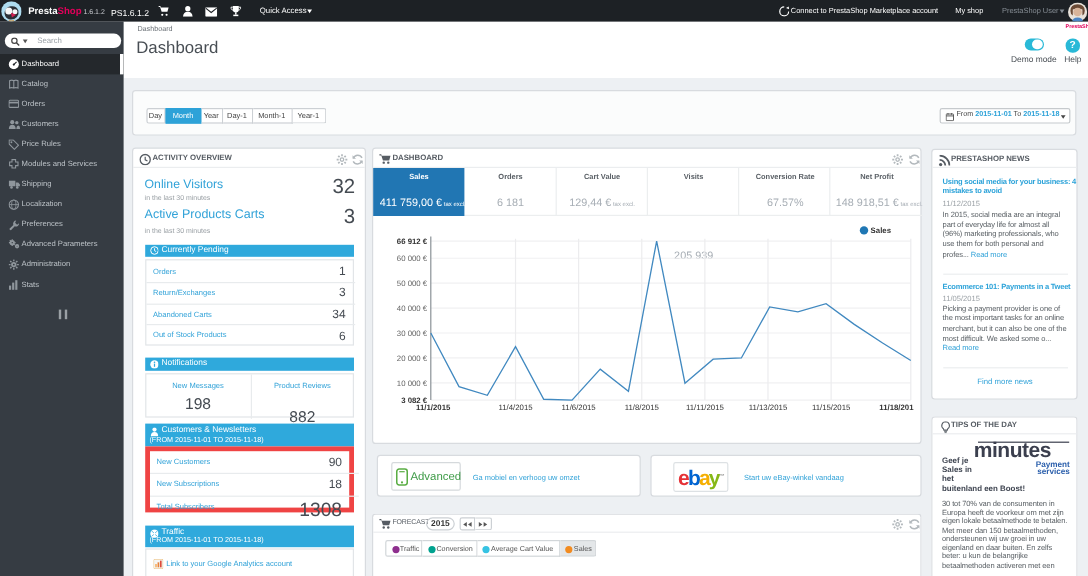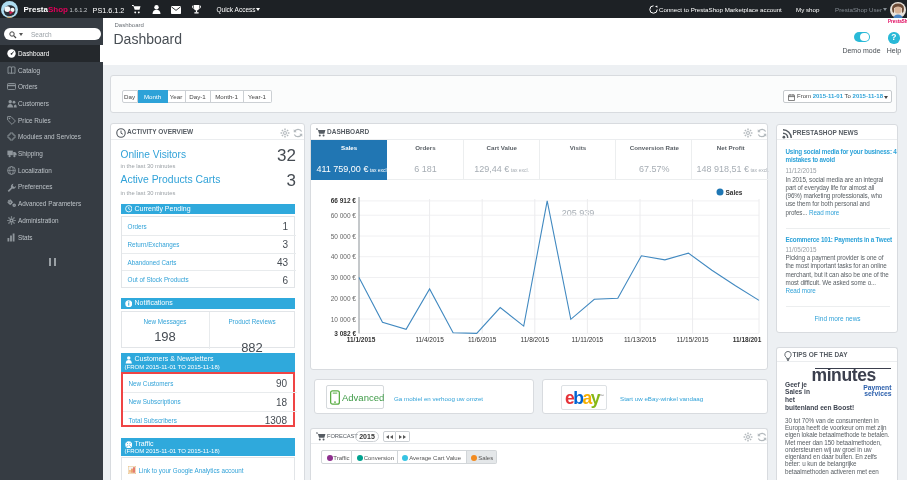--- a/index.html
+++ b/index.html
@@ -269,21 +269,21 @@
     <span style="position:absolute;left:14px;">Currently Pending</span>
   </div>
   <div class="abs" style="left:9.5px;top:92.1px;width:174.5px;height:71.6px;border:1px solid #e2e5e8;font-size:6.3px;">
     <div class="abs blue" style="left:6px;top:5.5px;">Orders</div>
         <div class="abs" style="right:6px;top:4px;font-size:10px;color:#454b52;">1</div>
     <div class="abs" style="left:0;top:17.4px;width:174.5px;border-top:1px solid #e8ebed;"></div>
     <div class="abs blue" style="left:6px;top:23.4px;">Return/Exchanges</div>
         <div class="abs" style="right:6px;top:21.9px;font-size:10px;color:#454b52;">3</div>
     <div class="abs" style="left:0;top:35.3px;width:174.5px;border-top:1px solid #e8ebed;"></div>
     <div class="abs blue" style="left:6px;top:41.3px;">Abandoned Carts</div>
-        <div class="abs" style="right:6px;top:39.8px;font-size:10px;color:#454b52;">43</div>
+        <div class="abs" style="right:6px;top:39.8px;font-size:10px;color:#454b52;">34</div>
     <div class="abs" style="left:0;top:53.2px;width:174.5px;border-top:1px solid #e8ebed;"></div>
     <div class="abs blue" style="left:6px;top:59.2px;">Out of Stock Products</div>
         <div class="abs" style="right:6px;top:57.7px;font-size:10px;color:#454b52;">6</div>
   </div>
   <div class="bluebar" style="left:9.5px;top:174.3px;width:174.5px;height:10.5px;font-size:7px;line-height:10.5px;">
     <svg style="position:absolute;left:4px;top:1.5px;" width="7.5" height="7.5" viewBox="0 0 9 9">
           <circle cx="4.5" cy="4.5" r="4.2" fill="#fff"></circle>
           <rect x="3.9" y="3.6" width="1.2" height="3.2" fill="#2fa9dc"></rect>
           <circle cx="4.5" cy="2.3" r="0.8" fill="#2fa9dc"></circle>
         </svg>
@@ -297,29 +297,29 @@
     <div class="abs" style="left:87px;top:28px;width:87px;text-align:center;font-size:13px;color:#454b52;">882</div>
   </div>
   <div class="bluebar" style="left:9.5px;top:229.3px;width:174.5px;height:18.5px;">
     <svg style="position:absolute;left:4px;top:3px;" width="7.5" height="7.5" viewBox="0 0 9 9">
           <circle cx="4.5" cy="2.4" r="2.1" fill="#fff"></circle>
           <path d="M0.8,9 Q1,4.9 4.5,4.9 Q8,4.9 8.2,9 Z" fill="#fff"></path>
         </svg>
     <span style="position:absolute;left:14px;top:2px;font-size:7px;">Customers &amp; Newsletters</span>
     <span style="position:absolute;left:4px;top:10.5px;font-size:6px;">(FROM 2015-11-01 TO 2015-11-18)</span>
   </div>
-  <div class="abs" style="left:9.5px;top:247.8px;width:174.5px;height:55.5px;border:2px solid #ef4444;font-size:6.3px;">
+  <div class="abs" style="left:9.5px;top:247.8px;width:174.5px;height:55.5px;border:4px solid #ef4444;font-size:6.3px;">
     <div class="abs blue" style="left:6px;top:6px;">New Customers</div>
         <div class="abs" style="right:6px;top:4.5px;font-size:10px;color:#454b52;">90</div>
     <div class="abs" style="left:0;top:18.5px;width:174.5px;border-top:1px solid #e8ebed;"></div>
     <div class="abs blue" style="left:6px;top:24.5px;">New Subscriptions</div>
         <div class="abs" style="right:6px;top:23px;font-size:10px;color:#454b52;">18</div>
     <div class="abs" style="left:0;top:37px;width:174.5px;border-top:1px solid #e8ebed;"></div>
     <div class="abs blue" style="left:6px;top:43px;">Total Subscribers</div>
-        <div class="abs" style="right:6px;top:41.5px;font-size:10px;color:#454b52;">1308</div>
+        <div class="abs" style="right:6px;top:41.5px;font-size:16px;color:#454b52;">1308</div>
   </div>
   <div class="bluebar" style="left:9.5px;top:313.8px;width:174.5px;height:18.5px;">
     <svg style="position:absolute;left:4px;top:3px;" width="7.5" height="7.5" viewBox="0 0 9 9">
           <circle cx="4.5" cy="4.5" r="4.2" fill="#fff"></circle>
           <path d="M2,2 L7,7 M2,7 L7,2" stroke="#2fa9dc" stroke-width="0.9"></path>
           <circle cx="4.5" cy="4.5" r="1.2" fill="#fff"></circle>
         </svg>
     <span style="position:absolute;left:14px;top:2px;font-size:7px;">Traffic</span>
     <span style="position:absolute;left:4px;top:10.5px;font-size:6px;">(FROM 2015-11-01 TO 2015-11-18)</span>
   </div>

